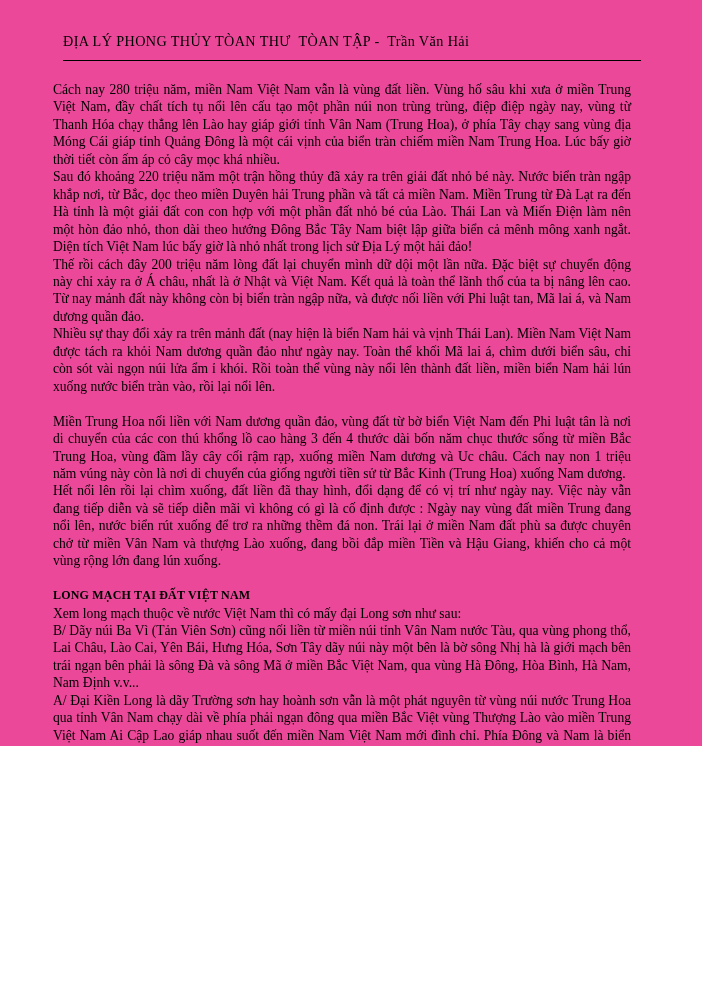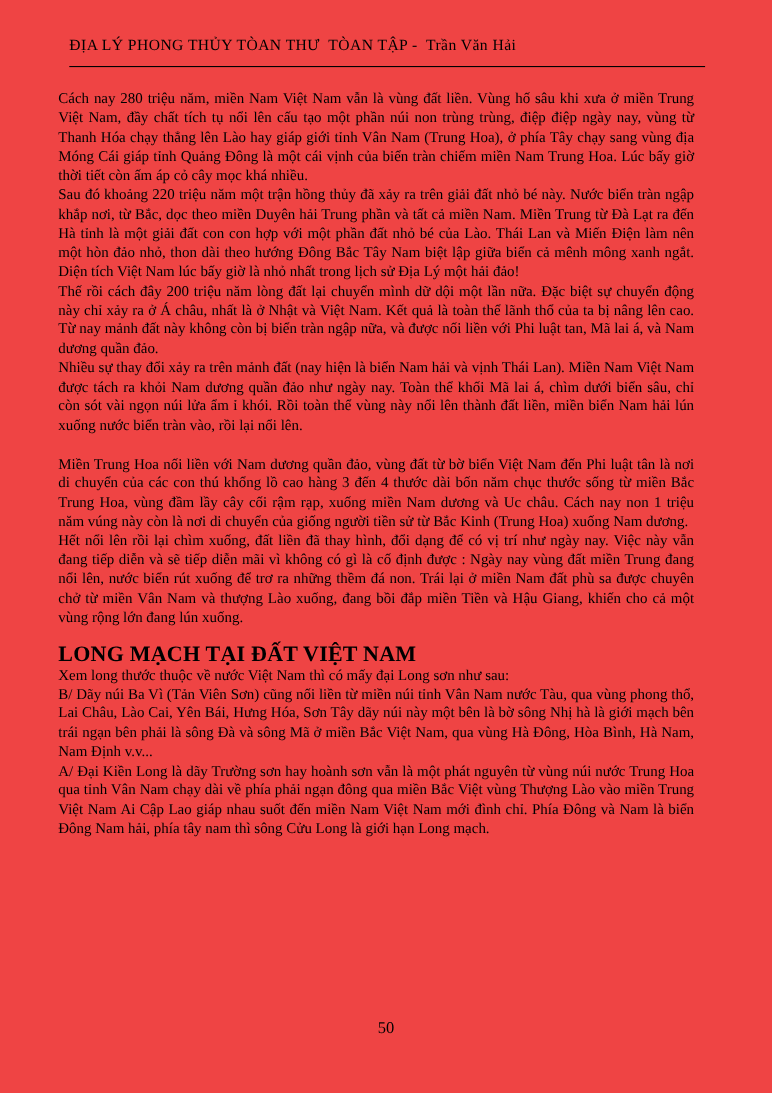--- a/index.html
+++ b/index.html
@@ -3,22 +3,22 @@
 <meta charset="utf-8">
 <style>
   html, body {
     margin: 0;
     padding: 0;
     background: #ffffff;
   }
   .page {
     position: relative;
     width: 702px;
-    height: 994px;
-    background: #ef4444;
+    height: 746px;
+    background: #ec4899;
     color: #000000;
     font-family: "Liberation Serif", serif;
     overflow: hidden;
   }
   .header-title {
     position: absolute;
     left: 63px;
     top: 33px;
     width: 578px;
     font-size: 14.2px;
@@ -45,21 +45,21 @@
   }
   .body-text p {
     margin: 0;
   }
   .gap-before {
     margin-top: 17.45px !important;
   }
   .section-heading {
     margin: 0;
     margin-top: 17.45px;
-    font-size: 20px;
+    font-size: 12px;
     font-weight: bold;
     line-height: 17.45px;
     text-align: left;
     letter-spacing: 0.2px;
   }
   .footer {
     position: absolute;
     left: 0;
     top: 927px;
     width: 702px;
@@ -79,21 +79,21 @@
   <div class="body-text">
     <p>Cách nay 280 triệu năm, miền Nam Việt Nam vẫn là vùng đất liền. Vùng hố sâu khi xưa ở miền Trung Việt Nam, đầy chất tích tụ nổi lên cấu tạo một phần núi non trùng trùng, điệp điệp ngày nay, vùng từ Thanh Hóa chạy thẳng lên Lào hay giáp giới tỉnh Vân Nam (Trung Hoa), ở phía Tây chạy sang vùng địa Móng Cái giáp tỉnh Quảng Đông là một cái vịnh của biển tràn chiếm miền Nam Trung Hoa. Lúc bấy giờ thời tiết còn ấm áp cỏ cây mọc khá nhiều.</p>
     <p>Sau đó khoảng 220 triệu năm một trận hồng thủy đã xảy ra trên giải đất nhỏ bé này. Nước biển tràn ngập khắp nơi, từ Bắc, dọc theo miền Duyên hải Trung phần và tất cả miền Nam. Miền Trung từ Đà Lạt ra đến Hà tỉnh là một giải đất con con hợp với một phần đất nhỏ bé của Lào. Thái Lan và Miến Điện làm nên một hòn đảo nhỏ, thon dài theo hướng Đông Bắc Tây Nam biệt lập giữa biển cả mênh  mông xanh ngắt. Diện tích Việt Nam lúc bấy giờ là nhỏ nhất trong lịch sử Địa Lý một hải đảo!</p>
     <p>Thế rồi cách đây 200 triệu năm lòng đất lại chuyển mình dữ dội một lần nữa. Đặc biệt sự chuyển động này chỉ xảy ra ở Á châu, nhất là ở Nhật và Việt Nam. Kết quả là toàn thể lãnh thổ của ta bị nâng lên cao. Từ nay mảnh đất này không còn bị biển tràn ngập nữa, và được nối liền với Phi luật tan, Mã lai á, và Nam dương quần đảo.</p>
     <p>Nhiều sự thay đổi xảy ra trên mảnh đất (nay hiện là biển Nam hải và vịnh Thái Lan). Miền Nam Việt Nam được tách ra khỏi Nam dương quần đảo như ngày nay. Toàn thể khối Mã lai á, chìm dưới biển sâu, chỉ còn sót vài ngọn núi lửa ẩm ỉ khói. Rồi toàn thể vùng này nổi lên thành đất liền, miền biển Nam hải lún xuống nước biển tràn vào, rồi lại nổi lên.</p>
     <p class="gap-before">Miền Trung Hoa nối liền với Nam dương quần đảo, vùng đất từ bờ biển Việt Nam đến Phi luật tân là nơi di chuyển của các con thú khổng lồ cao hàng 3 đến 4 thước dài bốn năm chục thước sống từ miền Bắc Trung Hoa, vùng đầm lầy cây cối rậm rạp, xuống miền Nam dương và Uc châu. Cách nay non 1 triệu năm vúng này còn là nơi di chuyển của giống người tiền sử từ Bắc Kinh (Trung Hoa) xuống Nam dương.</p>
     <p>Hết nổi lên rồi lại chìm xuống, đất liền đã thay hình, đổi dạng để có vị trí như ngày nay. Việc này vẫn đang tiếp diễn và sẽ tiếp diễn mãi vì không có gì là cố định được : Ngày nay vùng đất miền Trung đang nổi lên, nước biển rút xuống để trơ ra những thềm đá non. Trái lại ở miền Nam đất phù sa được chuyên chở từ miền Vân Nam và thượng Lào xuống, đang bồi đắp miền Tiền và Hậu Giang, khiến cho cả một vùng rộng lớn đang lún xuống.</p>
 
     <h2 class="section-heading">LONG MẠCH TẠI ĐẤT VIỆT NAM</h2>
 
-    <p>Xem long thước thuộc về nước Việt Nam thì có mấy đại Long sơn như sau:</p>
+    <p>Xem long mạch thuộc về nước Việt Nam thì có mấy đại Long sơn như sau:</p>
     <p>B/ Dãy núi Ba Vì (Tản Viên Sơn) cũng nối liền từ miền núi tỉnh Vân Nam nước Tàu, qua vùng phong thổ, Lai Châu, Lào Cai, Yên Bái, Hưng Hóa, Sơn Tây dãy núi này một bên là bờ sông Nhị hà là giới mạch bên trái ngạn bên phải là sông Đà và sông Mã ở miền Bắc Việt Nam, qua vùng Hà Đông, Hòa Bình, Hà Nam, Nam Định v.v...</p>
     <p>A/ Đại Kiền Long là dãy Trường sơn hay hoành sơn vẫn là một phát nguyên từ vùng núi nước Trung Hoa qua tỉnh Vân Nam chạy dài về phía phải ngạn đông qua miền Bắc Việt vùng Thượng Lào vào miền Trung Việt Nam Ai Cập Lao giáp nhau suốt đến miền Nam Việt Nam mới đình chỉ. Phía Đông và Nam là biển Đông Nam hải, phía tây nam thì sông Cửu Long là giới hạn Long mạch.</p>
   </div>
 
   <div class="footer">
     <span>50</span>
   </div>
 
 </div>
 

